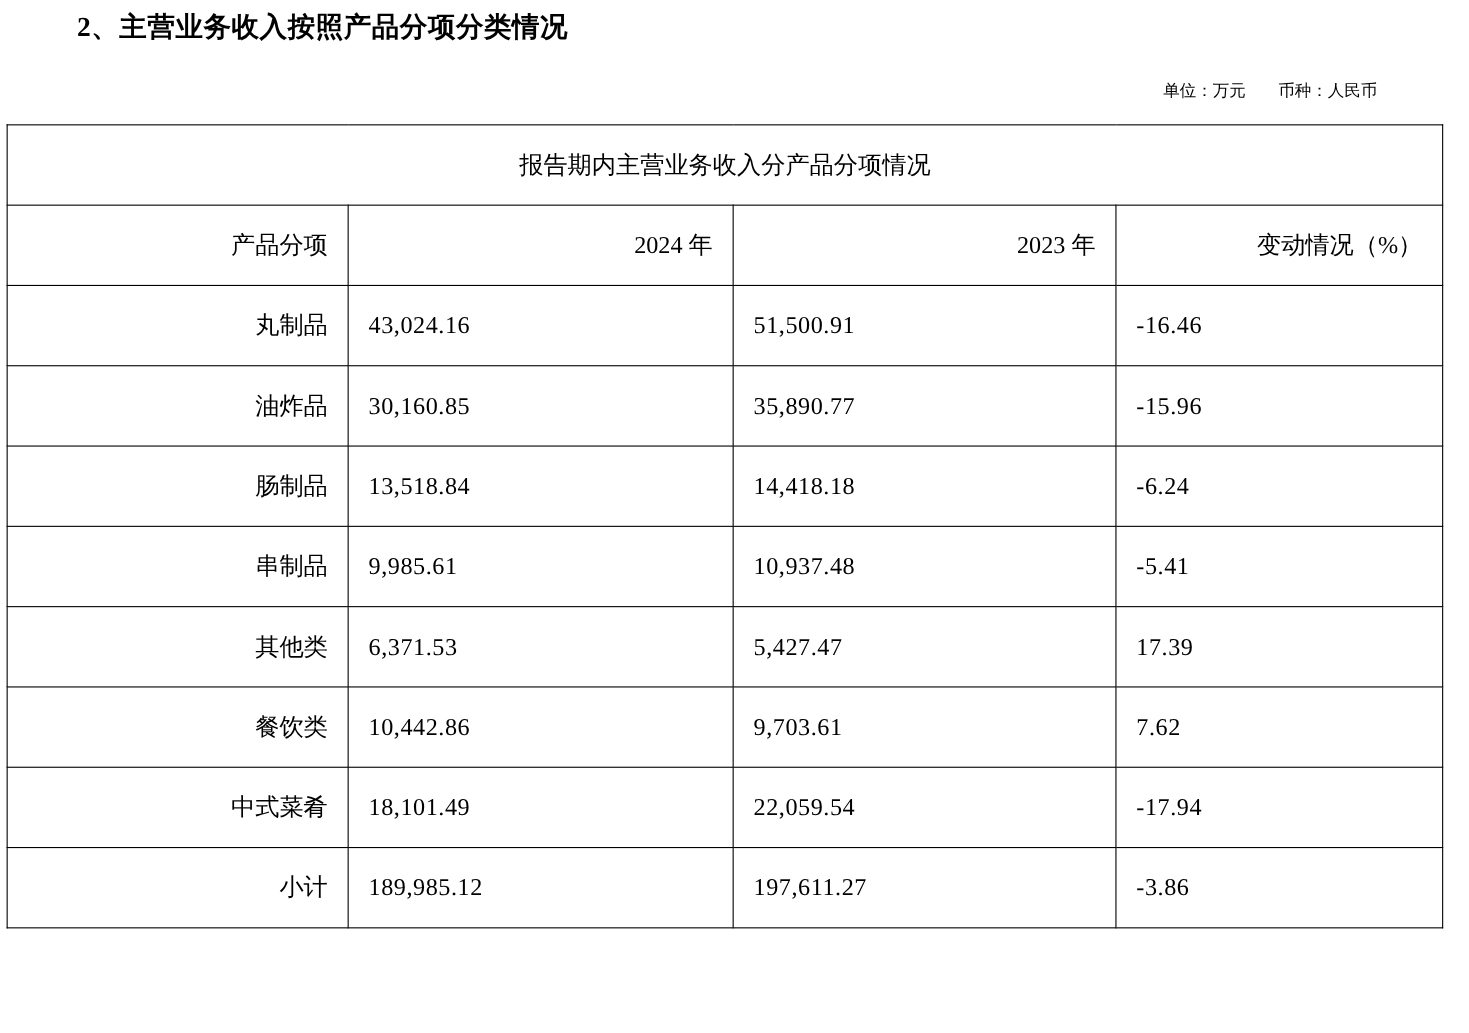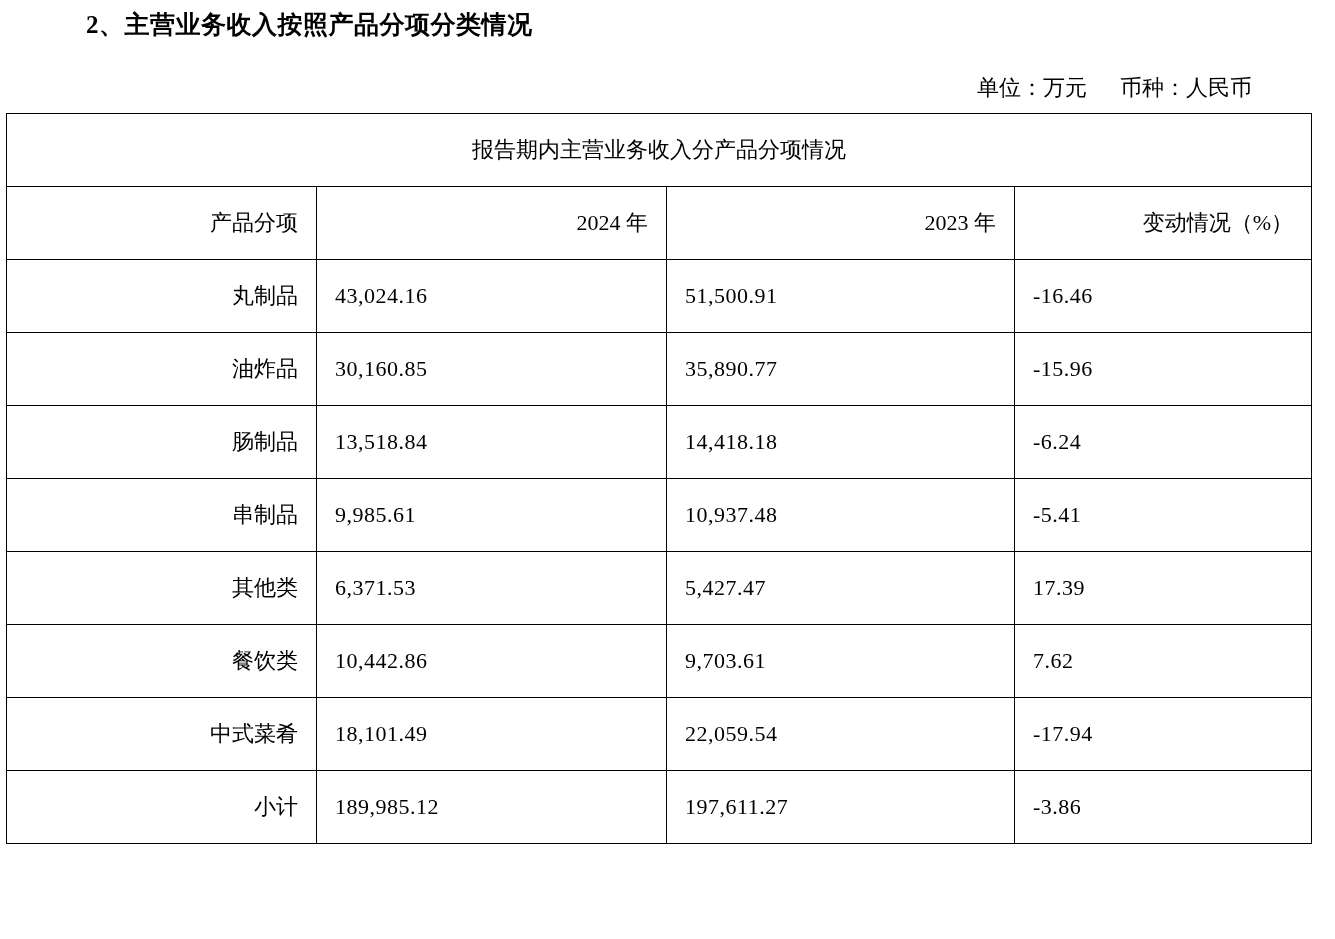--- a/index.html
+++ b/index.html
@@ -15,33 +15,33 @@
     overflow: hidden;
   }
   .page {
     position: relative;
     width: 1335px;
     height: 939px;
     box-sizing: border-box;
   }
   .section-title {
     position: absolute;
-    left: 86px;
+    left: 70px;
     top: 8px;
     font-size: 25px;
     font-weight: bold;
     letter-spacing: 0.5px;
     white-space: nowrap;
     font-family: "Liberation Serif", "DejaVu Serif", serif;
   }
   .unit-line {
     position: absolute;
     right: 83px;
     top: 73px;
-    font-size: 22px;
+    font-size: 15px;
     white-space: nowrap;
   }
   .unit-line .gap {
     display: inline-block;
     width: 22px;
   }
   table.data {
     position: absolute;
     left: 6px;
     top: 113px;

